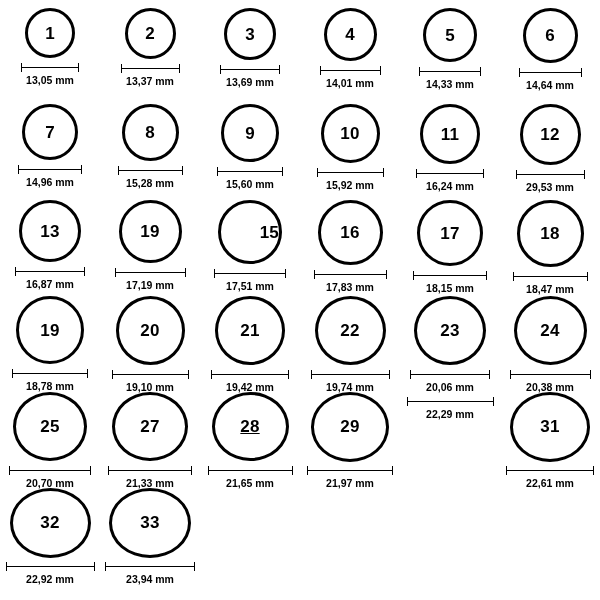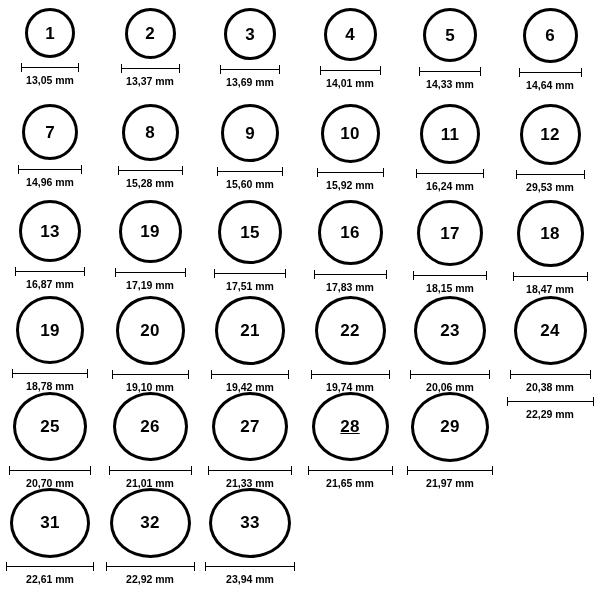--- a/index.html
+++ b/index.html
@@ -212,21 +212,21 @@
       <div class="ring-cell">
         <div class="ring-circle" style="width: 63px; height: 63px;">
           <span class="ring-number">19</span>
         </div>
         <div class="measure">
           <div class="bar" style="width: 71px;"></div>
         </div>
         <div class="ring-size-label">17,19 mm</div>
       </div>
       <div class="ring-cell">
-        <div class="ring-circle" style="width: 64px; height: 64px;">
+        <div class="ring-circle" style="width: 64px; height: 64px; justify-content: flex-end;">
           <span class="ring-number">15</span>
         </div>
         <div class="measure">
           <div class="bar" style="width: 72px;"></div>
         </div>
         <div class="ring-size-label">17,51 mm</div>
       </div>
       <div class="ring-cell">
         <div class="ring-circle" style="width: 65px; height: 65px;">
           <span class="ring-number">16</span>
@@ -309,29 +309,20 @@
         <div class="ring-size-label">20,38 mm</div>
       </div>
       <div class="ring-cell">
         <div class="ring-circle" style="width: 74px; height: 74px;">
           <span class="ring-number">25</span>
         </div>
         <div class="measure">
           <div class="bar" style="width: 82px;"></div>
         </div>
         <div class="ring-size-label">20,70 mm</div>
-      </div>
-      <div class="ring-cell">
-        <div class="ring-circle" style="width: 75px; height: 75px;">
-          <span class="ring-number">26</span>
-        </div>
-        <div class="measure">
-          <div class="bar" style="width: 83px;"></div>
-        </div>
-        <div class="ring-size-label">21,01 mm</div>
       </div>
       <div class="ring-cell">
         <div class="ring-circle" style="width: 76px; height: 76px; text-align: right;">
           <span class="ring-number">27</span>
         </div>
         <div class="measure">
           <div class="bar" style="width: 84px;"></div>
         </div>
         <div class="ring-size-label">21,33 mm</div>
       </div>

